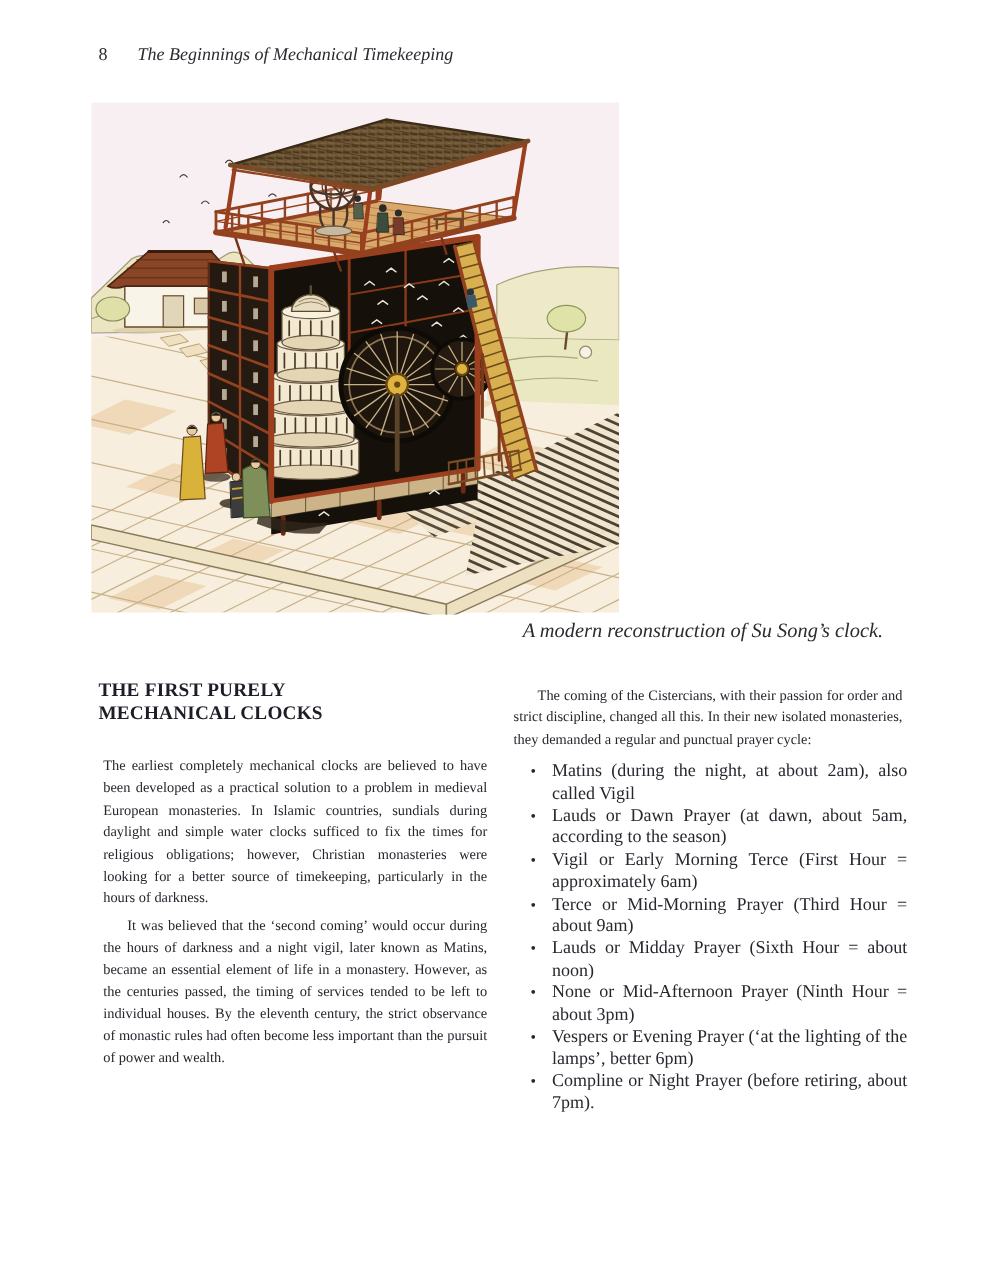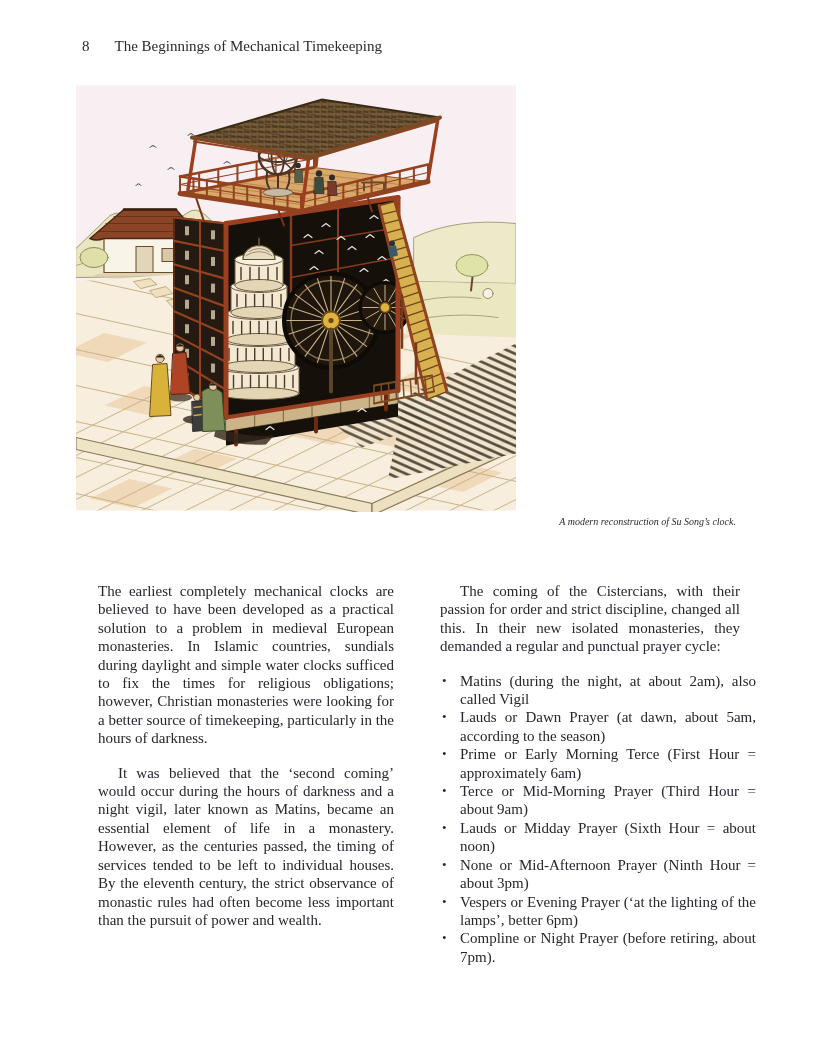--- a/index.html
+++ b/index.html
@@ -2,35 +2,35 @@
 <html><head>
 <meta charset="utf-8">
 <style>
   html,body{margin:0;padding:0;}
   body{
     width:818px;height:1064px;position:relative;background:#ffffff;
     font-family:"Liberation Serif", serif;color:#26262e;overflow:hidden;
   }
   .running-head{position:absolute;top:38px;left:82px;font-size:15px;color:#2a2a30;}
   .page-num{display:inline-block;margin-right:25px;font-style:normal;}
-  .running-title{}
+  .running-title{font-style:italic;}
   .figure{position:absolute;left:76px;top:84px;width:440px;height:428px;}
   .figure svg{display:block;}
   .caption{
     position:absolute;top:516px;left:300px;right:82px;text-align:right;
-    font-style:italic;font-size:10px;color:#2b2b30;
+    font-style:italic;font-size:17px;color:#2b2b30;
   }
   .columns{position:absolute;top:566px;left:82px;width:674px;display:flex;gap:14px;}
   .col-left{width:328px;}
   .col-right{width:332px;}
   .section-heading{
     font-weight:bold;font-size:16px;line-height:19px;margin:0 0 25px 0;
     white-space:pre-line;letter-spacing:.2px;color:#1d1d28;
   }
-  p{margin:16px;font-size:15px;line-height:18.4px;text-align:justify;}
+  p{margin:4px;font-size:12px;line-height:18.4px;text-align:justify;}
   p.indent{text-indent:20px;}
   ul.prayer{list-style:none;margin:9px 0 0 0;padding:0 0 0 12px;}
   ul.prayer li{
     position:relative;padding-left:24px;font-size:15px;line-height:18.4px;
     text-align:justify;margin:0;
   }
   ul.prayer .bullet{position:absolute;left:6px;top:0;font-size:13px;}
   .term{font-weight:normal;}
 </style>
 </head>
@@ -440,29 +440,31 @@
   <path d="M126 306 Q136 298 146 307 L149 345 L127 346 Z" fill="#7f8f5a" stroke="#3a4a2a" stroke-width="1"></path>
   <circle cx="137" cy="301" r="4" fill="#e9cba2" stroke="#3a2a1a" stroke-width="0.8"></circle>
   <path d="M133 300 q4 -5 8 0 z" fill="#26201a"></path>
 </svg>
 </div>
 
 <div class="caption">A modern reconstruction of Su Song’s clock.</div>
 
 <div class="columns">
   <div class="col-left">
+    <h2 class="section-heading">THE FIRST PURELY
+MECHANICAL CLOCKS</h2>
     <p>The earliest completely mechanical clocks are believed to have been developed as a practical solution to a problem in medieval European monasteries. In Islamic countries, sundials during daylight and simple water clocks sufficed to fix the times for religious obligations; however, Christian monasteries were looking for a better source of timekeeping, particularly in the hours of darkness.</p>
     <p class="indent">It was believed that the ‘second coming’ would occur during the hours of darkness and a night vigil, later known as Matins, became an essential element of life in a monastery. However, as the centuries passed, the timing of services tended to be left to individual houses. By the eleventh century, the strict observance of monastic rules had often become less important than the pursuit of power and wealth.</p>
   </div>
   <div class="col-right">
     <p class="indent">The coming of the Cistercians, with their passion for order and strict discipline, changed all this. In their new isolated monasteries, they demanded a regular and punctual prayer cycle:</p>
     <ul class="prayer">
       <li><span class="bullet">•</span><span class="term">Matins</span><span> (during the night, at about 2am), also called Vigil</span></li>
       <li><span class="bullet">•</span><span class="term">Lauds</span><span> or Dawn Prayer (at dawn, about 5am, according to the season)</span></li>
-      <li><span class="bullet">•</span><span class="term">Prime</span><span> or Early Morning Terce (First Hour = approximately 6am)</span></li>
+      <li><span class="bullet">•</span><span class="term">Vigil</span><span> or Early Morning Terce (First Hour = approximately 6am)</span></li>
       <li><span class="bullet">•</span><span class="term">Terce</span><span> or Mid-Morning Prayer (Third Hour = about 9am)</span></li>
       <li><span class="bullet">•</span><span class="term">Lauds</span><span> or Midday Prayer (Sixth Hour = about noon)</span></li>
       <li><span class="bullet">•</span><span class="term">None</span><span> or Mid-Afternoon Prayer (Ninth Hour = about 3pm)</span></li>
       <li><span class="bullet">•</span><span class="term">Vespers</span><span> or Evening Prayer (‘at the lighting of the lamps’, better 6pm)</span></li>
       <li><span class="bullet">•</span><span class="term">Compline</span><span> or Night Prayer (before retiring, about 7pm).</span></li>
     </ul>
   </div>
 </div>
 
 </body></html>

